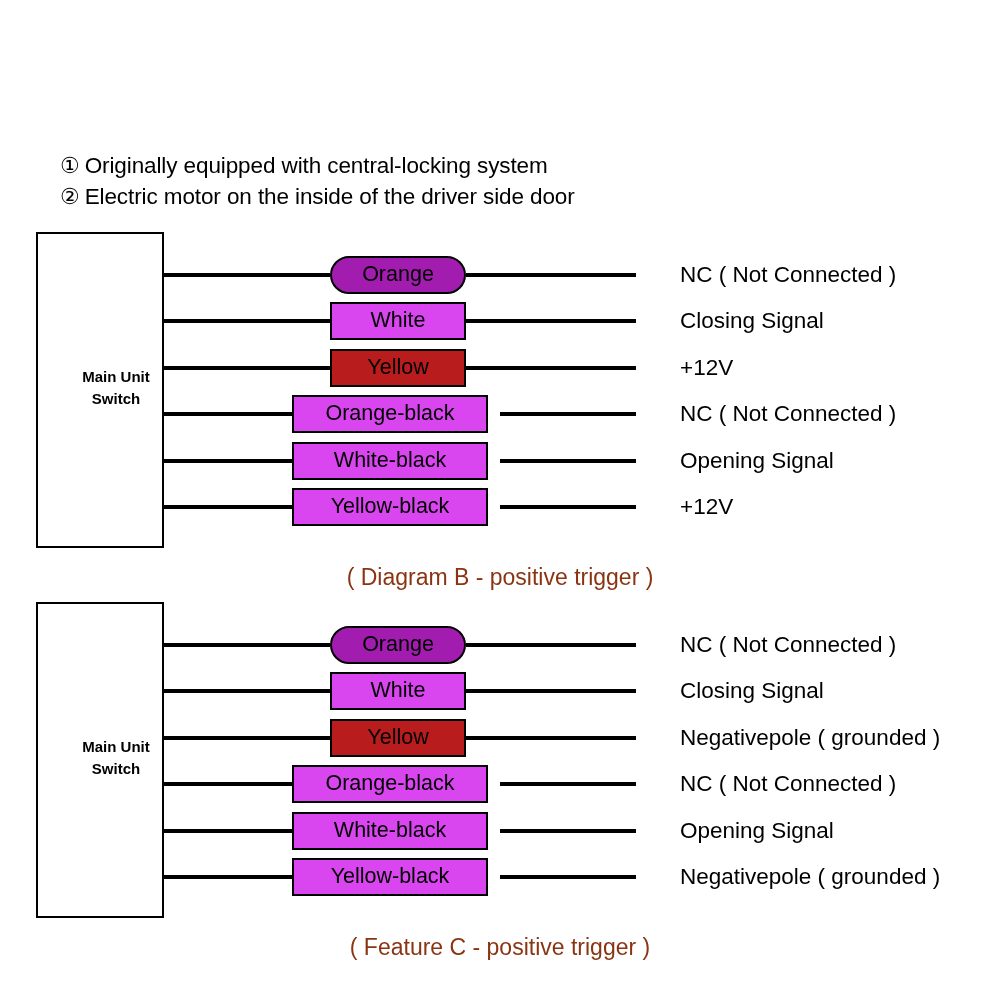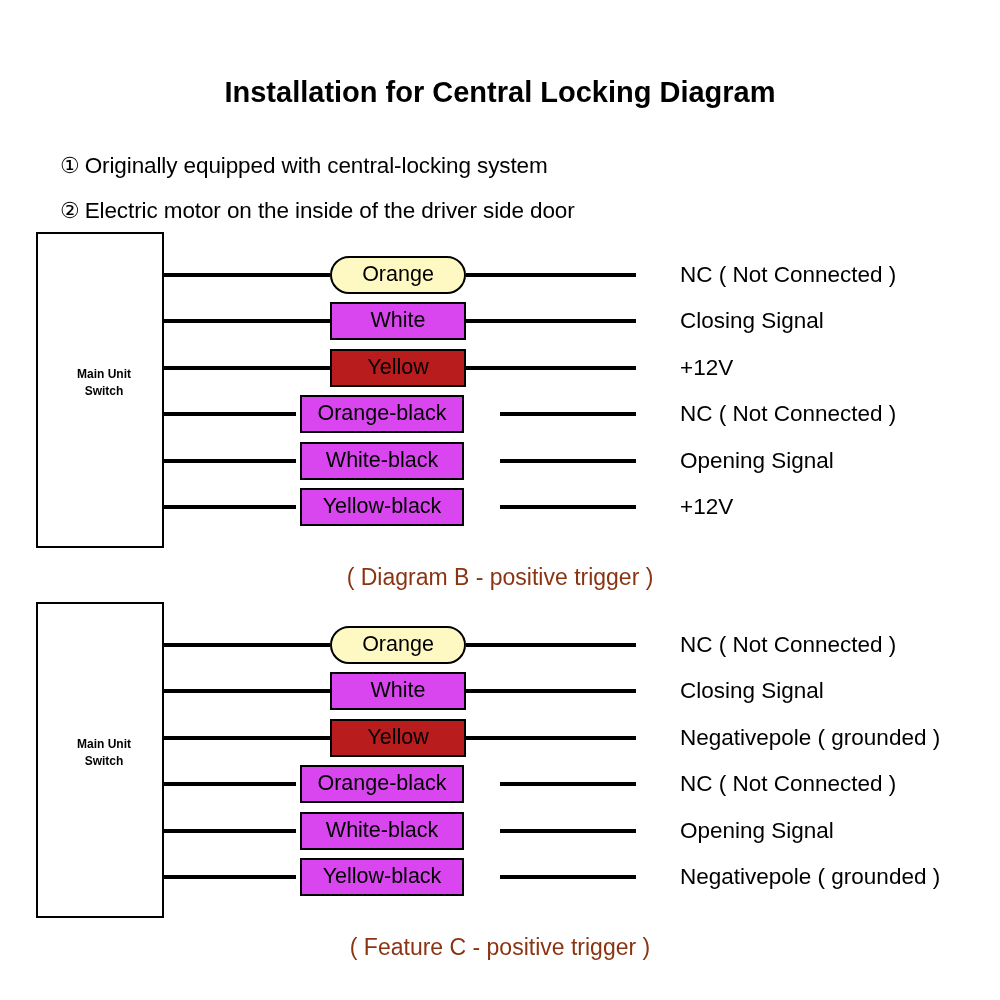--- a/index.html
+++ b/index.html
@@ -38,21 +38,21 @@
   .hdr-line {
     position: absolute;
     left: 60px;
     font-size: 22.5px;
     font-weight: normal;
     white-space: nowrap;
     letter-spacing: -0.1px;
     margin-top: 28px;
   }
   .hdr-1 { top: 125px; }
-  .hdr-2 { top: 170px; }
+  .hdr-2 { top: 156px; }
   .hdr-3 { top: 183px; }
   .circ-num {
     display: inline-block;
     margin-right: 5px;
     font-size: 22px;
   }
 
   
   .diagram {
     position: absolute;
@@ -68,25 +68,25 @@
     left: 36px;
     top: 0px;
     width: 128px;
     height: 316px;
     border: 2.5px solid #000;
     background: #ffffff;
     box-sizing: border-box;
   }
   .main-unit-label {
     position: absolute;
-    left: 4px;
+    left: 16px;
     top: 132px;
     width: 100%;
     text-align: center;
-    font-size: 12px;
+    font-size: 15px;
     font-weight: bold;
     line-height: 1.45;
     white-space: pre-line;
   }
 
   
   .row {
     position: absolute;
     left: 0;
     width: 1000px;
@@ -111,22 +111,22 @@
     background: #ffffff;
     height: 38px;
     top: -19px;
     text-align: center;
     font-size: 21.5px;
     line-height: 33px;
     white-space: nowrap;
     color: #000;
   }
   .chip.narrow { left: 330px; width: 136px; }
-  .chip.wide   { left: 300px; width: 164px; }
-  .chip.orange { background: #fef9c3; border-radius: 19px; }
+  .chip.wide   { left: 292px; width: 196px; }
+  .chip.orange { background: #a21caf; border-radius: 19px; }
   .chip.yellow { background: #b91c1c; }
   .chip.white  { background: #d946ef; }
 
   
   .fn-label {
     position: absolute;
     left: 680px;
     top: -15px;
     font-size: 22.5px;
     white-space: nowrap;
@@ -143,21 +143,20 @@
     font-size: 23px;
     color: #8A3412;
     white-space: nowrap;
   }
 </style>
 </head>
 <body>
 
 <div id="canvas">
 
-  <div class="title">Installation for Central Locking Diagram</div>
 
   <div class="hdr-line hdr-1">
     <span class="circ-num">①</span><span>Originally equipped with central-locking system</span>
   </div>
   <div class="hdr-line hdr-2">
     <span class="circ-num">②</span><span>Electric motor on the inside of the driver side door</span>
   </div>
 
   <div class="diagram d1">
     <div class="main-unit">

